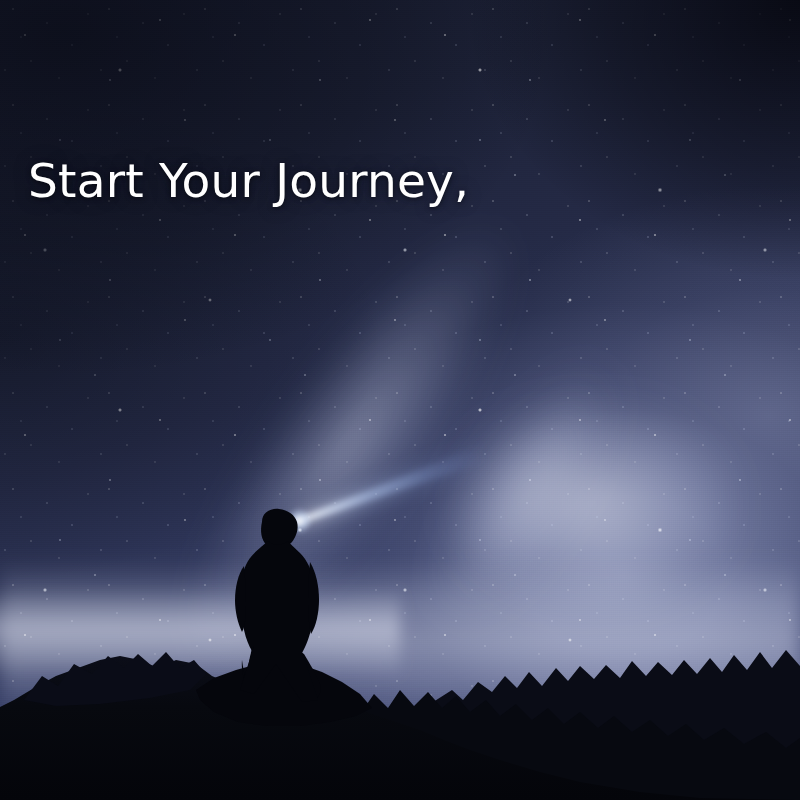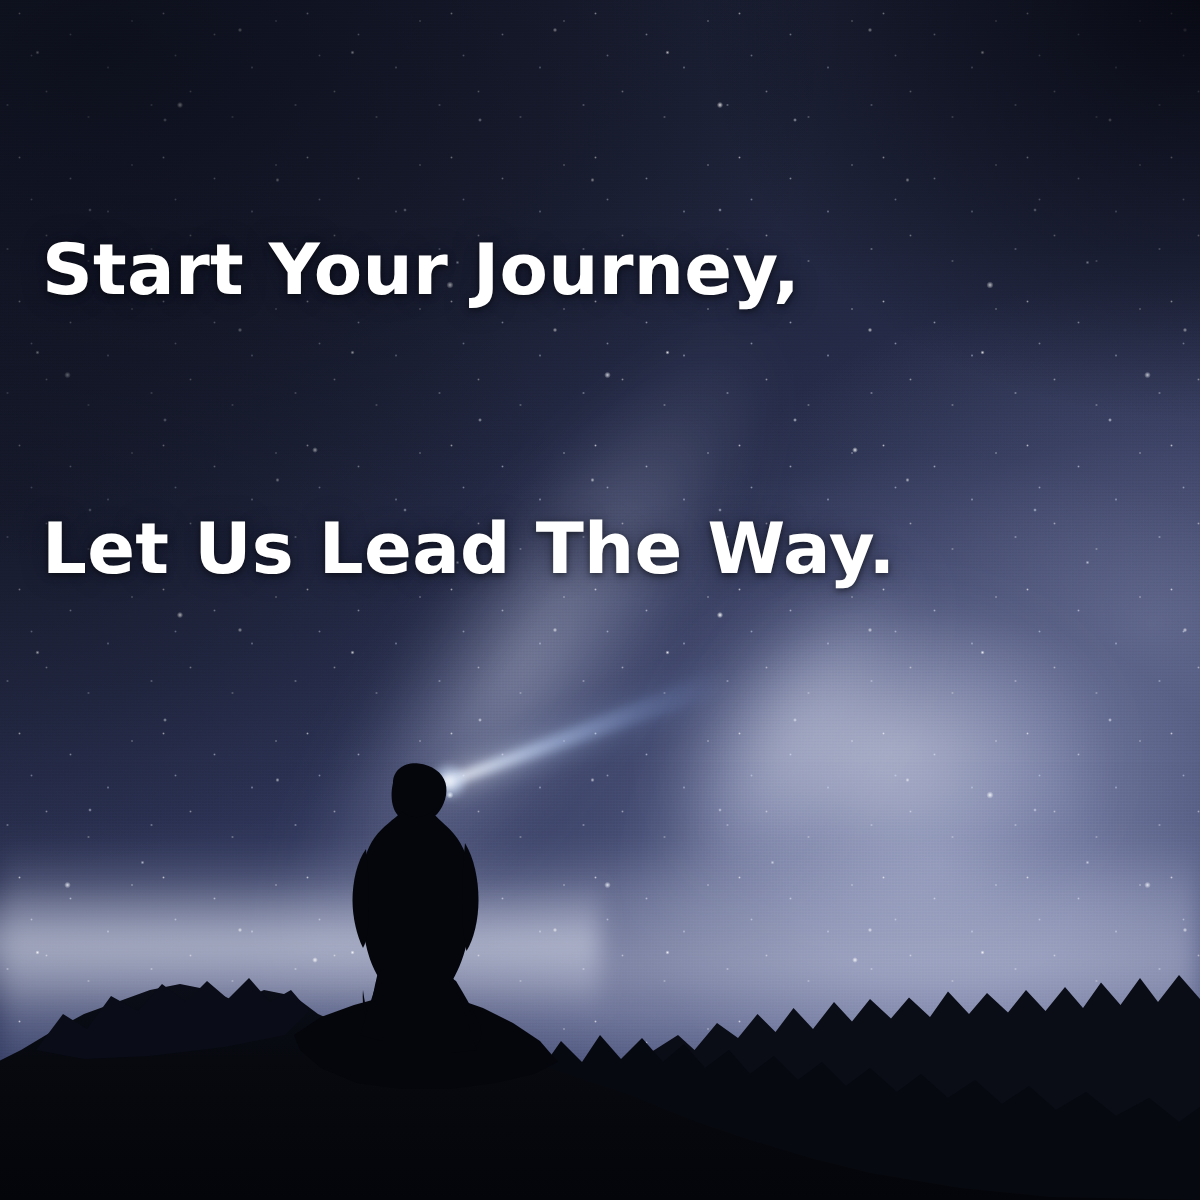--- a/index.html
+++ b/index.html
@@ -179,21 +179,21 @@
   }
 
   
   .headline {
     position: absolute;
     left: 28px;
     top: 26px;
     color: #ffffff;
     font-size: 47px;
     line-height: 62px;
-    font-weight: 700;
+    font-weight: 400;
     letter-spacing: .2px;
     text-shadow: 0 1px 5px rgba(0,0,0,.55), 0 0 18px rgba(10,14,30,.45);
     white-space: pre;
     user-select: none;
   }
   .headline .l { display: block; }
 </style>
 </head>
 <body>
 
@@ -323,16 +323,15 @@
                C320 696 322 690 320 684
                C316 674 310 664 304 654
                C299 650 294 648 288 648 Z"></path>
 
       <path d="M254 646 L300 646 L318 700 L302 702 L276 664 L254 694 L240 690 Z"></path>
     </g>
   </svg>
 
   <div class="headline">
     <span class="l">Start Your Journey,</span>
-    <span class="l">Let Us Lead The Way.</span>
   </div>
 
 </div>
 
 </body></html>

